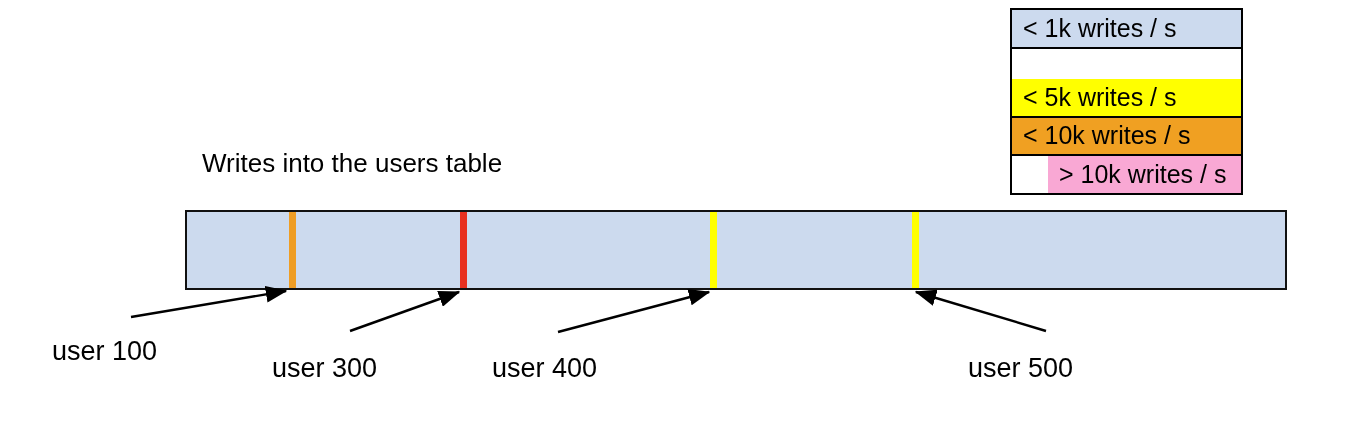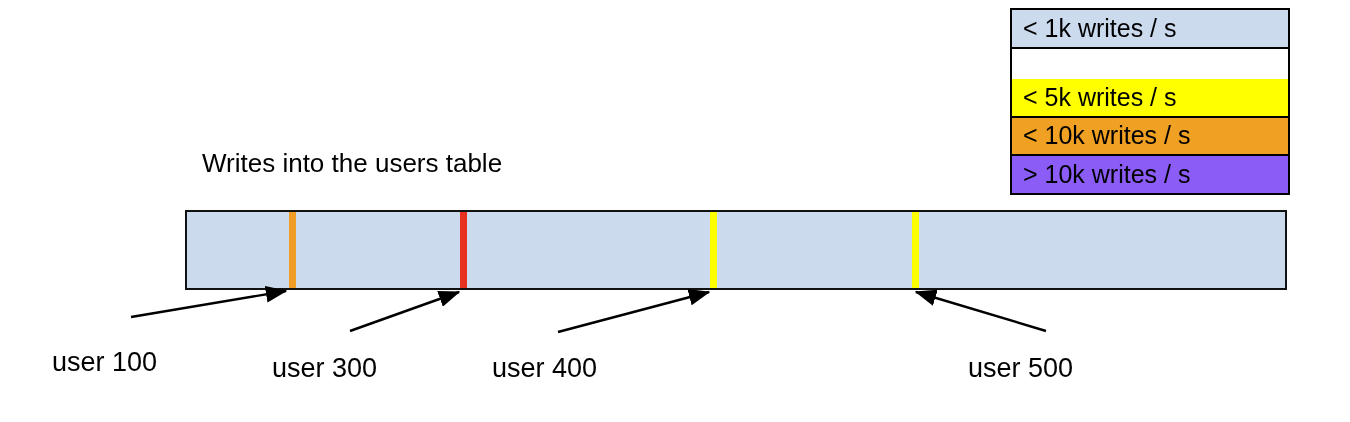--- a/index.html
+++ b/index.html
@@ -14,21 +14,21 @@
     overflow: hidden;
     font-family: "Liberation Sans", sans-serif;
     color: #000000;
   }
 
   
   #legend {
     position: absolute;
     left: 1010px;
     top: 8px;
-    width: 280px;
+    width: 233px;
     height: 187px;
     border: 2px solid #000000;
     box-sizing: border-box;
     display: flex;
     flex-direction: column;
   }
   .legend-row {
     flex: 1 1 0;
     display: flex;
     align-items: center;
@@ -97,21 +97,21 @@
 <div id="legend">
   <div class="legend-row" style="background:#ccdaee;">
     <span class="legend-label">&lt; 1k writes / s</span>
   </div>
   <div class="legend-row" style="background:#ffff00;margin-top:30px;">
     <span class="legend-label">&lt; 5k writes / s</span>
   </div>
   <div class="legend-row" style="background:#f0a022;text-align:center;">
     <span class="legend-label">&lt; 10k writes / s</span>
   </div>
-  <div class="legend-row" style="background:#8b5cf6;">
+  <div class="legend-row" style="background:#f9a8d4;margin-left:36px;">
     <span class="legend-label">&gt; 10k writes / s</span>
   </div>
 </div>
 
 <div id="chart-title">Writes into the users table</div>
 
 <div id="bar">
   <div class="marker" style="left:9.26%; background:#ef9d24;"></div>
   <div class="marker" style="left:24.86%; background:#e8301f;"></div>
   <div class="marker" style="left:47.64%; background:#ffff00;"></div>
@@ -123,16 +123,16 @@
     <marker id="arrowhead" markerWidth="9" markerHeight="7" refX="8.4" refY="3.5" orient="auto" markerUnits="strokeWidth">
       <polygon points="0 0, 9 3.5, 0 7" fill="#000000"></polygon>
     </marker>
   </defs>
   <line x1="131" y1="317" x2="286" y2="291" stroke="#000000" stroke-width="2.4" marker-end="url(#arrowhead)"></line>
   <line x1="350" y1="331" x2="459" y2="292" stroke="#000000" stroke-width="2.4" marker-end="url(#arrowhead)"></line>
   <line x1="558" y1="332" x2="709" y2="292" stroke="#000000" stroke-width="2.4" marker-end="url(#arrowhead)"></line>
   <line x1="1046" y1="331" x2="916" y2="292" stroke="#000000" stroke-width="2.4" marker-end="url(#arrowhead)"></line>
 </svg>
 
-<div class="user-label" style="left:52px; top:349px;">user 100</div>
+<div class="user-label" style="left:52px; top:338px;">user 100</div>
 <div class="user-label" style="left:272px; top:355px;">user 300</div>
 <div class="user-label" style="left:492px; top:355px;">user 400</div>
 <div class="user-label" style="left:968px; top:355px;">user 500</div>
 
 </body></html>

